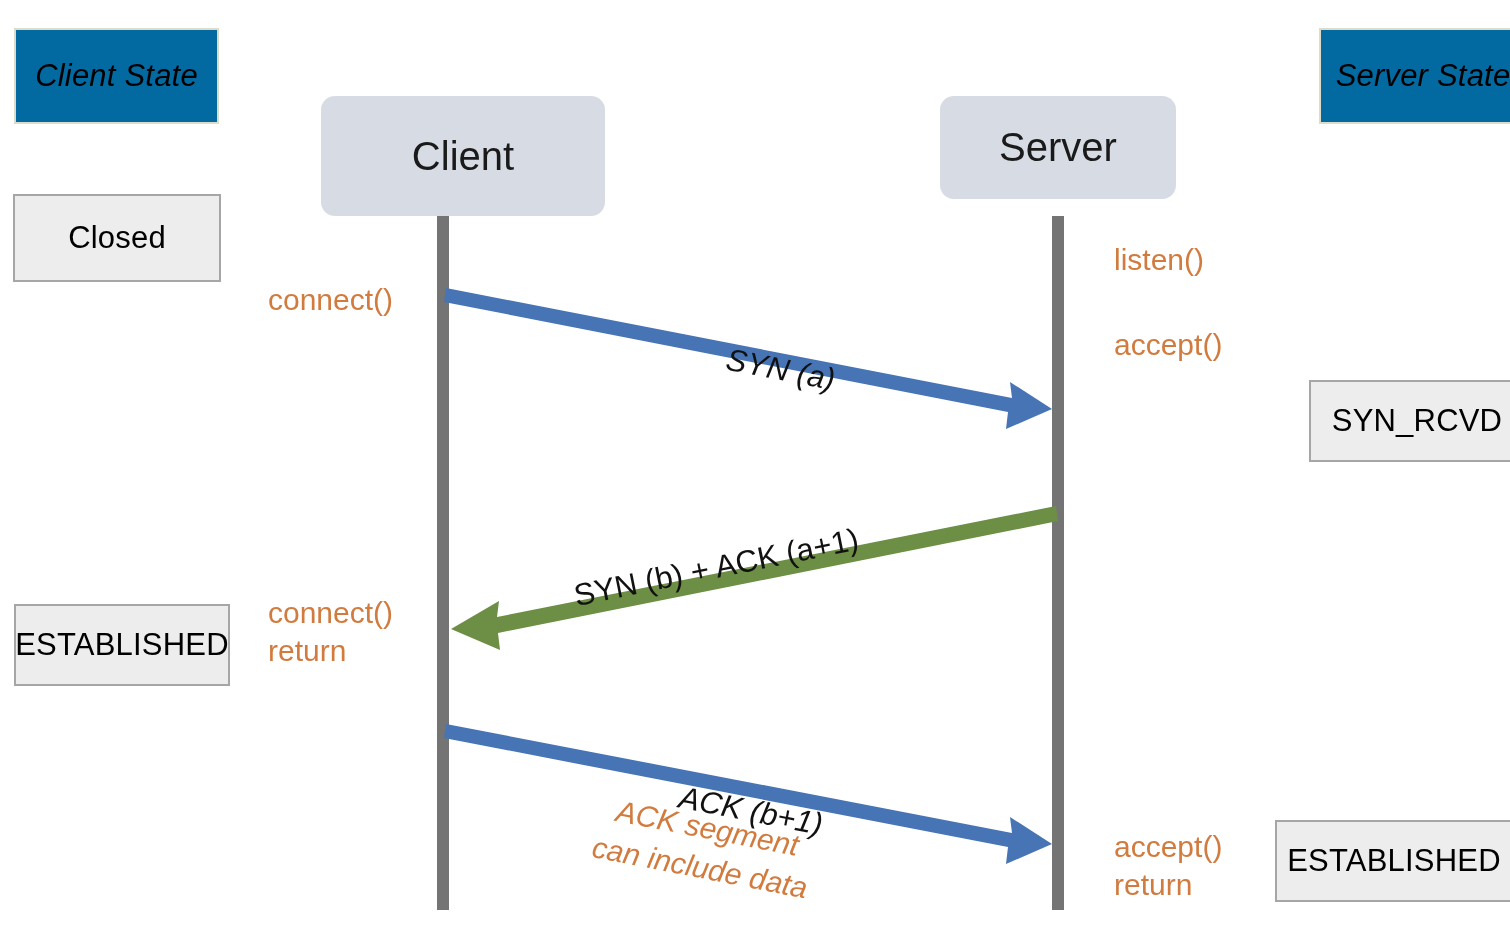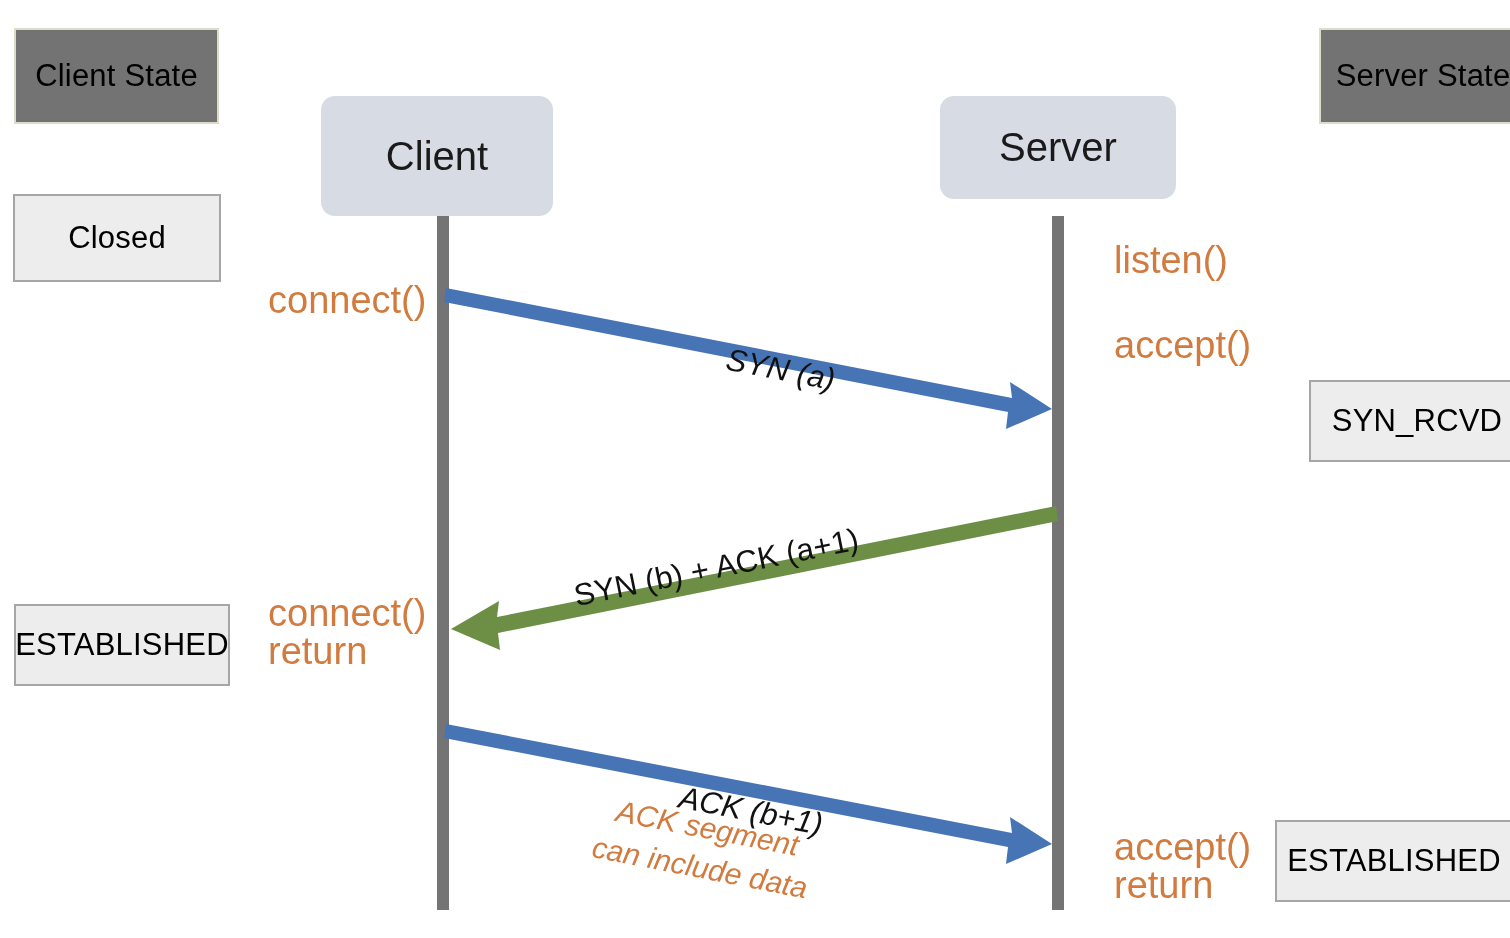--- a/index.html
+++ b/index.html
@@ -25,22 +25,23 @@
     justify-content: center;
     border: 2px solid #a6a6a6;
     background: #ededed;
     color: #000000;
     font-size: 31px;
     font-weight: 400;
     letter-spacing: 0.2px;
     white-space: nowrap;
   }
   .state-box.header-box {
-    background: #737373;
+    background: #0369a1;
     border-color: #dcdcc8;
+    font-style: italic;
   }
 
   
   .node-box {
     position: absolute;
     box-sizing: border-box;
     display: flex;
     align-items: center;
     justify-content: center;
     background: #d6dbe4;
@@ -64,21 +65,21 @@
     top: 0;
     width: 1510px;
     height: 938px;
     pointer-events: none;
   }
 
   
   .api-label {
     position: absolute;
     color: #d17b3f;
-    font-size: 38px;
+    font-size: 30px;
     line-height: 38px;
     white-space: pre-line;
     text-align: left;
   }
 
   .msg-label {
     position: absolute;
     color: #111111;
     font-size: 31px;
     white-space: nowrap;
@@ -99,21 +100,21 @@
 </style>
 </head>
 <body>
 
 <div id="canvas">
 
   <div class="state-box header-box" style="left:14px; top:28px; width:205px; height:96px;">Client State</div>
 
   <div class="state-box header-box" style="left:1282px; top:28px; width:208px; height:96px;margin-left:37px;">Server State</div>
 
-  <div class="node-box" style="left:321px; top:96px; width:232px; height:120px;">Client</div>
+  <div class="node-box" style="left:321px; top:96px; width:284px; height:120px;">Client</div>
 
   <div class="node-box" style="left:940px; top:96px; width:236px; height:103px;">Server</div>
 
   <div class="lifeline" style="left:437px; top:216px; width:12px; height:694px;"></div>
 
   <div class="lifeline" style="left:1052px; top:216px; width:12px; height:694px;"></div>
 
   <div class="state-box" style="left:13px; top:194px; width:208px; height:88px;">Closed</div>
 
 

